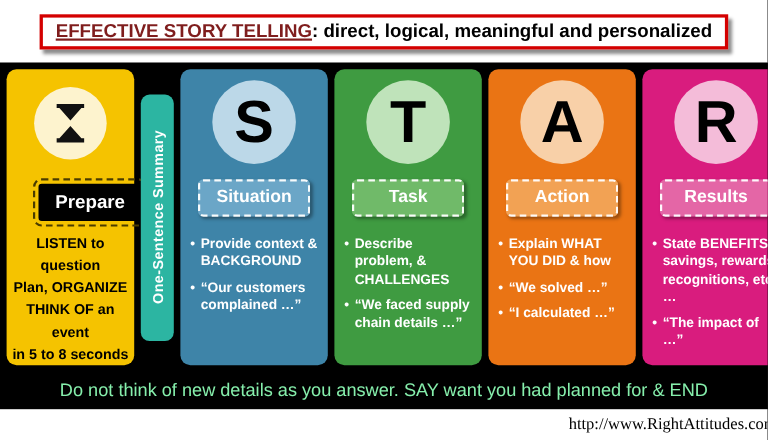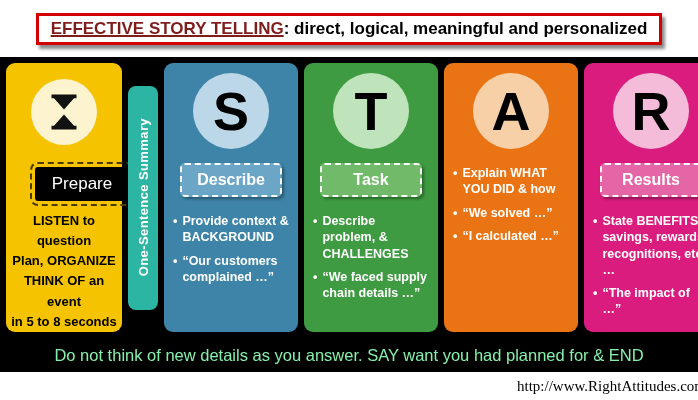--- a/index.html
+++ b/index.html
@@ -44,21 +44,21 @@
   .lb-action { background:#f2a254; }
   .lb-results { background:#e466a6; }
 
   .bullets { margin-top:16px; width:100%; padding:0 9px; color:#fff; font-size:12.5px; font-weight:600; }
   .bullet { display:flex; gap:5px; margin-bottom:7px; line-height:1.3; text-align:left; }
   .bullet .dot { flex:0 0 auto; }
 
   
   .prepare-circle { margin-top:16px; width:66px; height:66px; border-radius:50%; background:#fdf3ce;
                     display:flex; align-items:center; justify-content:center; }
-  .prepare-label { margin-top:22px; width:94px; height:34px; background:#000; color:#fff; font-weight:normal;
+  .prepare-label { margin-top:22px; width:94px; height:34px; background:#000; color:#fff; font-weight:bold;
                    font-size:17px; display:flex; align-items:center; justify-content:center; border-radius:3px;
                    outline:2px dashed #4a3c00; outline-offset:3px;margin-left:36px; }
   .prepare-text { margin-top:10px; color:#000; font-weight:bold; font-size:13px; text-align:center; line-height:1.55; }
 
   
   .footer-bar { height:34px; background:#000; color:#86efac; display:flex; align-items:center;
                 justify-content:center; font-size:16.5px; }
   .credit { height:28px; background:#fff; display:flex; align-items:center; justify-content:flex-end;
             font-family:"Liberation Serif", serif; font-size:15px; color:#000; overflow:hidden; }
   .credit span { margin-right:-8px; white-space:nowrap; }
@@ -92,21 +92,21 @@
     </div>
 
     <div class="summary-strip">
       <div class="summary-text">One-Sentence Summary</div>
     </div>
 
     <div class="col col-star col-situation">
       <div class="letter-wrap circle-s">
         <div class="letter">S</div>
       </div>
-      <div class="label-box lb-situation">Describe</div>
+      <div class="label-box lb-situation">Situation</div>
       <div class="bullets">
         <div class="bullet">
             <span class="dot">•</span>
             <span>Provide context &amp; BACKGROUND</span>
           </div>
         <div class="bullet">
             <span class="dot">•</span>
             <span>“Our customers complained …”</span>
           </div>
       </div>
@@ -126,20 +126,21 @@
             <span class="dot">•</span>
             <span>“We faced supply chain details …”</span>
           </div>
       </div>
     </div>
 
     <div class="col col-star col-action">
       <div class="letter-wrap circle-a">
         <div class="letter">A</div>
       </div>
+      <div class="label-box lb-action">Action</div>
       <div class="bullets">
         <div class="bullet">
             <span class="dot">•</span>
             <span>Explain WHAT YOU DID &amp; how</span>
           </div>
         <div class="bullet">
             <span class="dot">•</span>
             <span>“We solved …”</span>
           </div>
         <div class="bullet">

